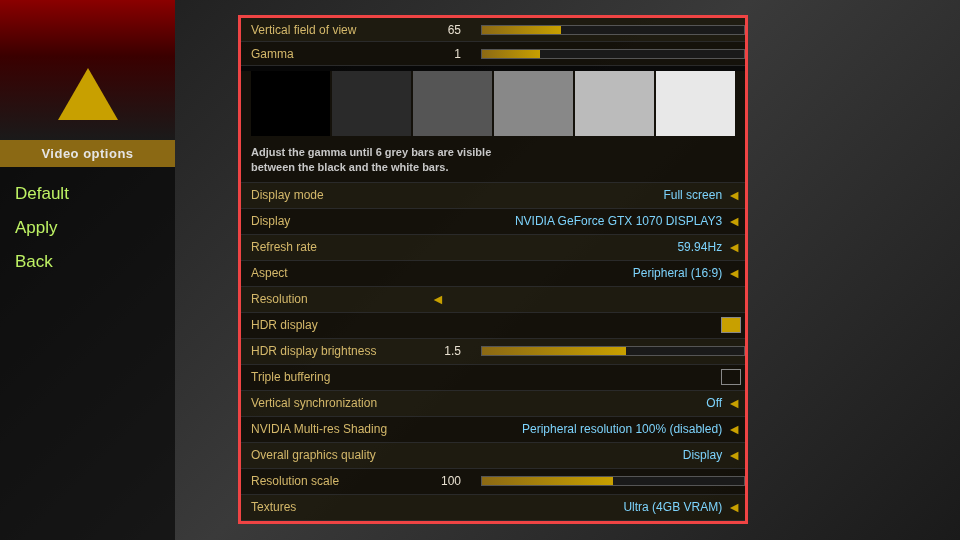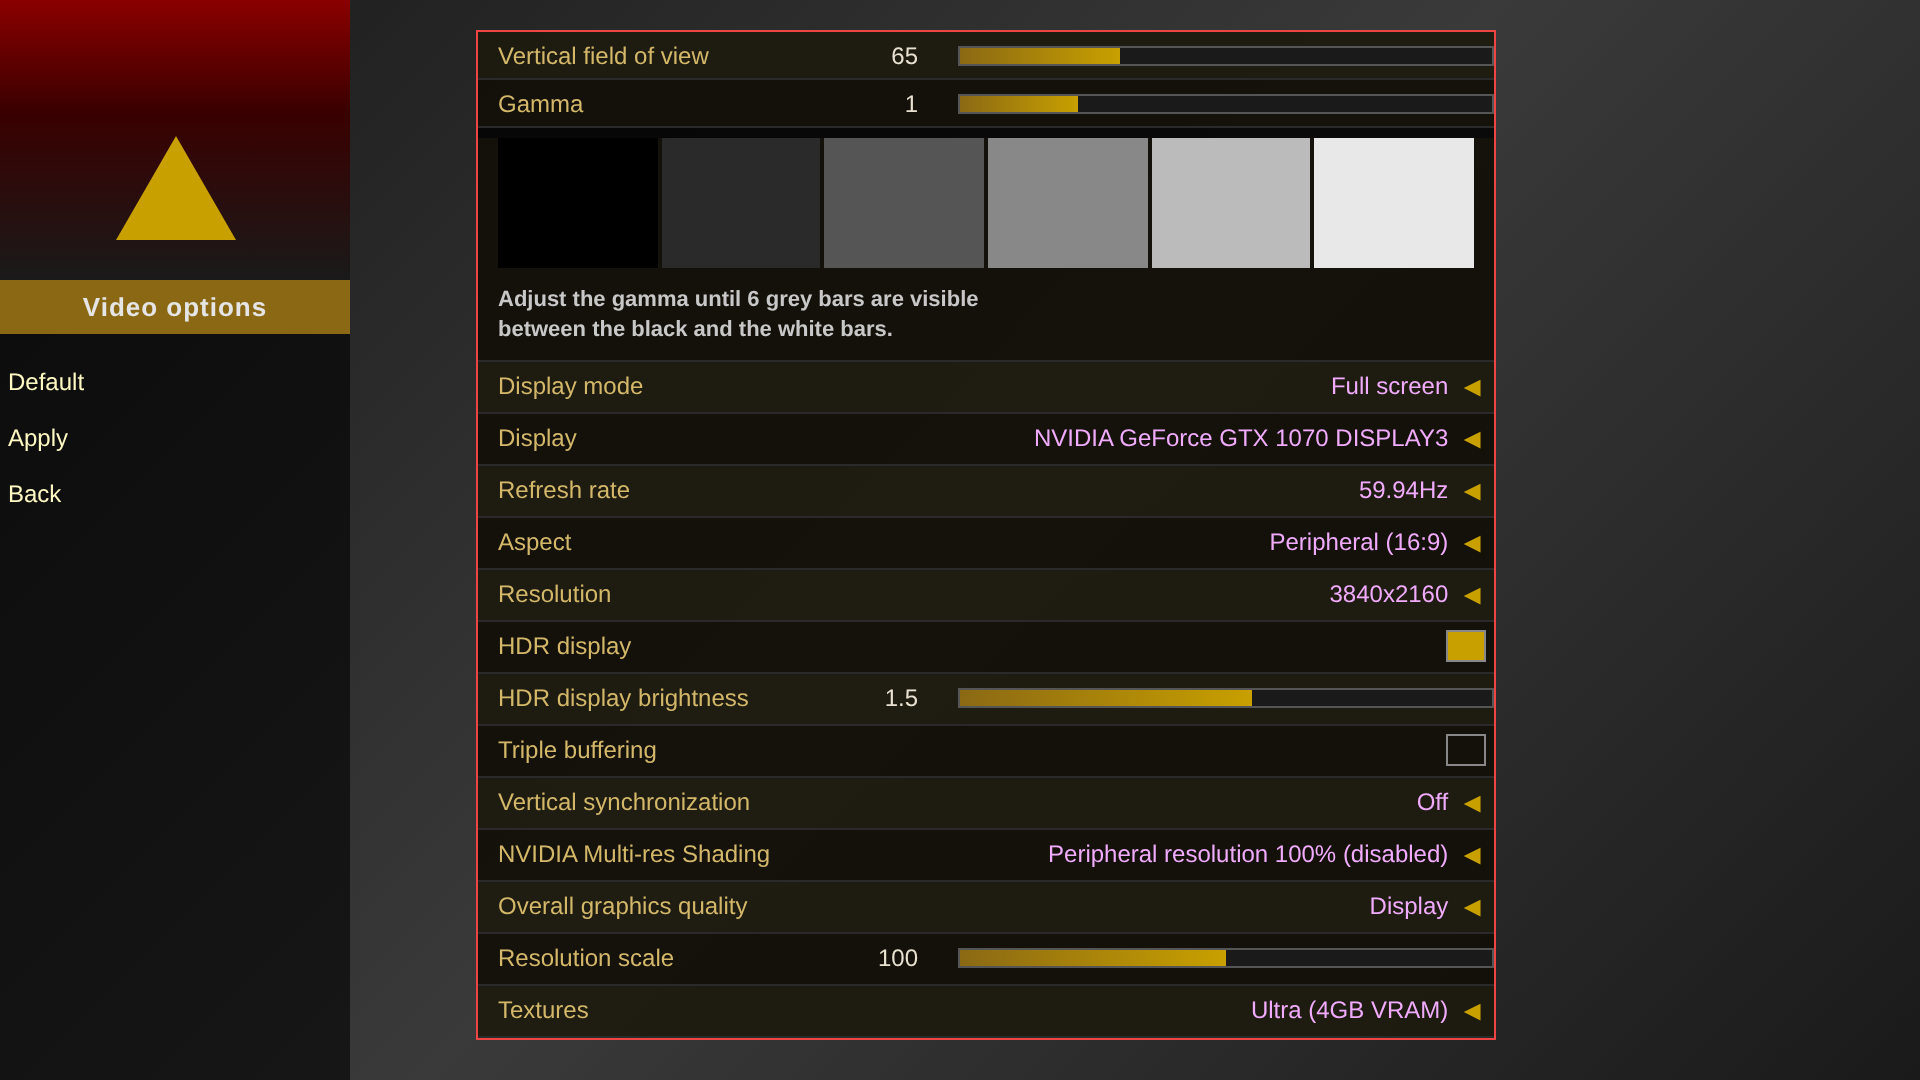--- a/index.html
+++ b/index.html
@@ -64,34 +64,34 @@
       letter-spacing: 0.5px;
     }
 
     .sidebar-nav {
       display: flex;
       flex-direction: column;
       padding: 10px 0;
     }
 
     .nav-item {
-      color: #fef9c3;
-      font-size: 12px;
-      padding: 7px 4px;
+      color: #bef264;
+      font-size: 17px;
+      padding: 7px 15px;
       cursor: pointer;
     }
 
     
     .main-panel {
       position: absolute;
       left: 238px;
       top: 15px;
       width: 510px;
       background: rgba(0,0,0,0.82);
-      border: 1px solid #ef4444;
+      border: 3px solid #ef4444;
       z-index: 10;
       padding: 0;
     }
 
     .settings-row {
       display: flex;
       align-items: center;
       height: 26px;
       border-bottom: 1px solid #2a2a2a;
     }
@@ -105,21 +105,21 @@
 
     .row-label {
       color: #d4b86a;
       font-size: 12px;
       width: 190px;
       padding-left: 10px;
       flex-shrink: 0;
     }
 
     .row-value {
-      color: #f0abfc;
+      color: #7dd3fc;
       font-size: 12px;
       flex: 1;
       text-align: right;
       padding-right: 5px;
     }
 
     .row-arrow {
       color: #c8a000;
       font-size: 14px;
       padding-right: 4px;
@@ -275,21 +275,20 @@
         <span class="row-value">59.94Hz</span>
         <span class="row-arrow">◄</span>
       </div>
       <div class="settings-row">
         <span class="row-label">Aspect</span>
         <span class="row-value">Peripheral (16:9)</span>
         <span class="row-arrow">◄</span>
       </div>
       <div class="settings-row">
         <span class="row-label">Resolution</span>
-        <span class="row-value">3840x2160</span>
         <span class="row-arrow">◄</span>
       </div>
       <div class="settings-row">
         <span class="row-label">HDR display</span>
         <div style="flex: 1 1 0%;"></div>
         <div class="checkbox-cell"></div>
       </div>
       <div class="settings-row">
         <span class="row-label">HDR display brightness</span>
         <div class="slider-container">

